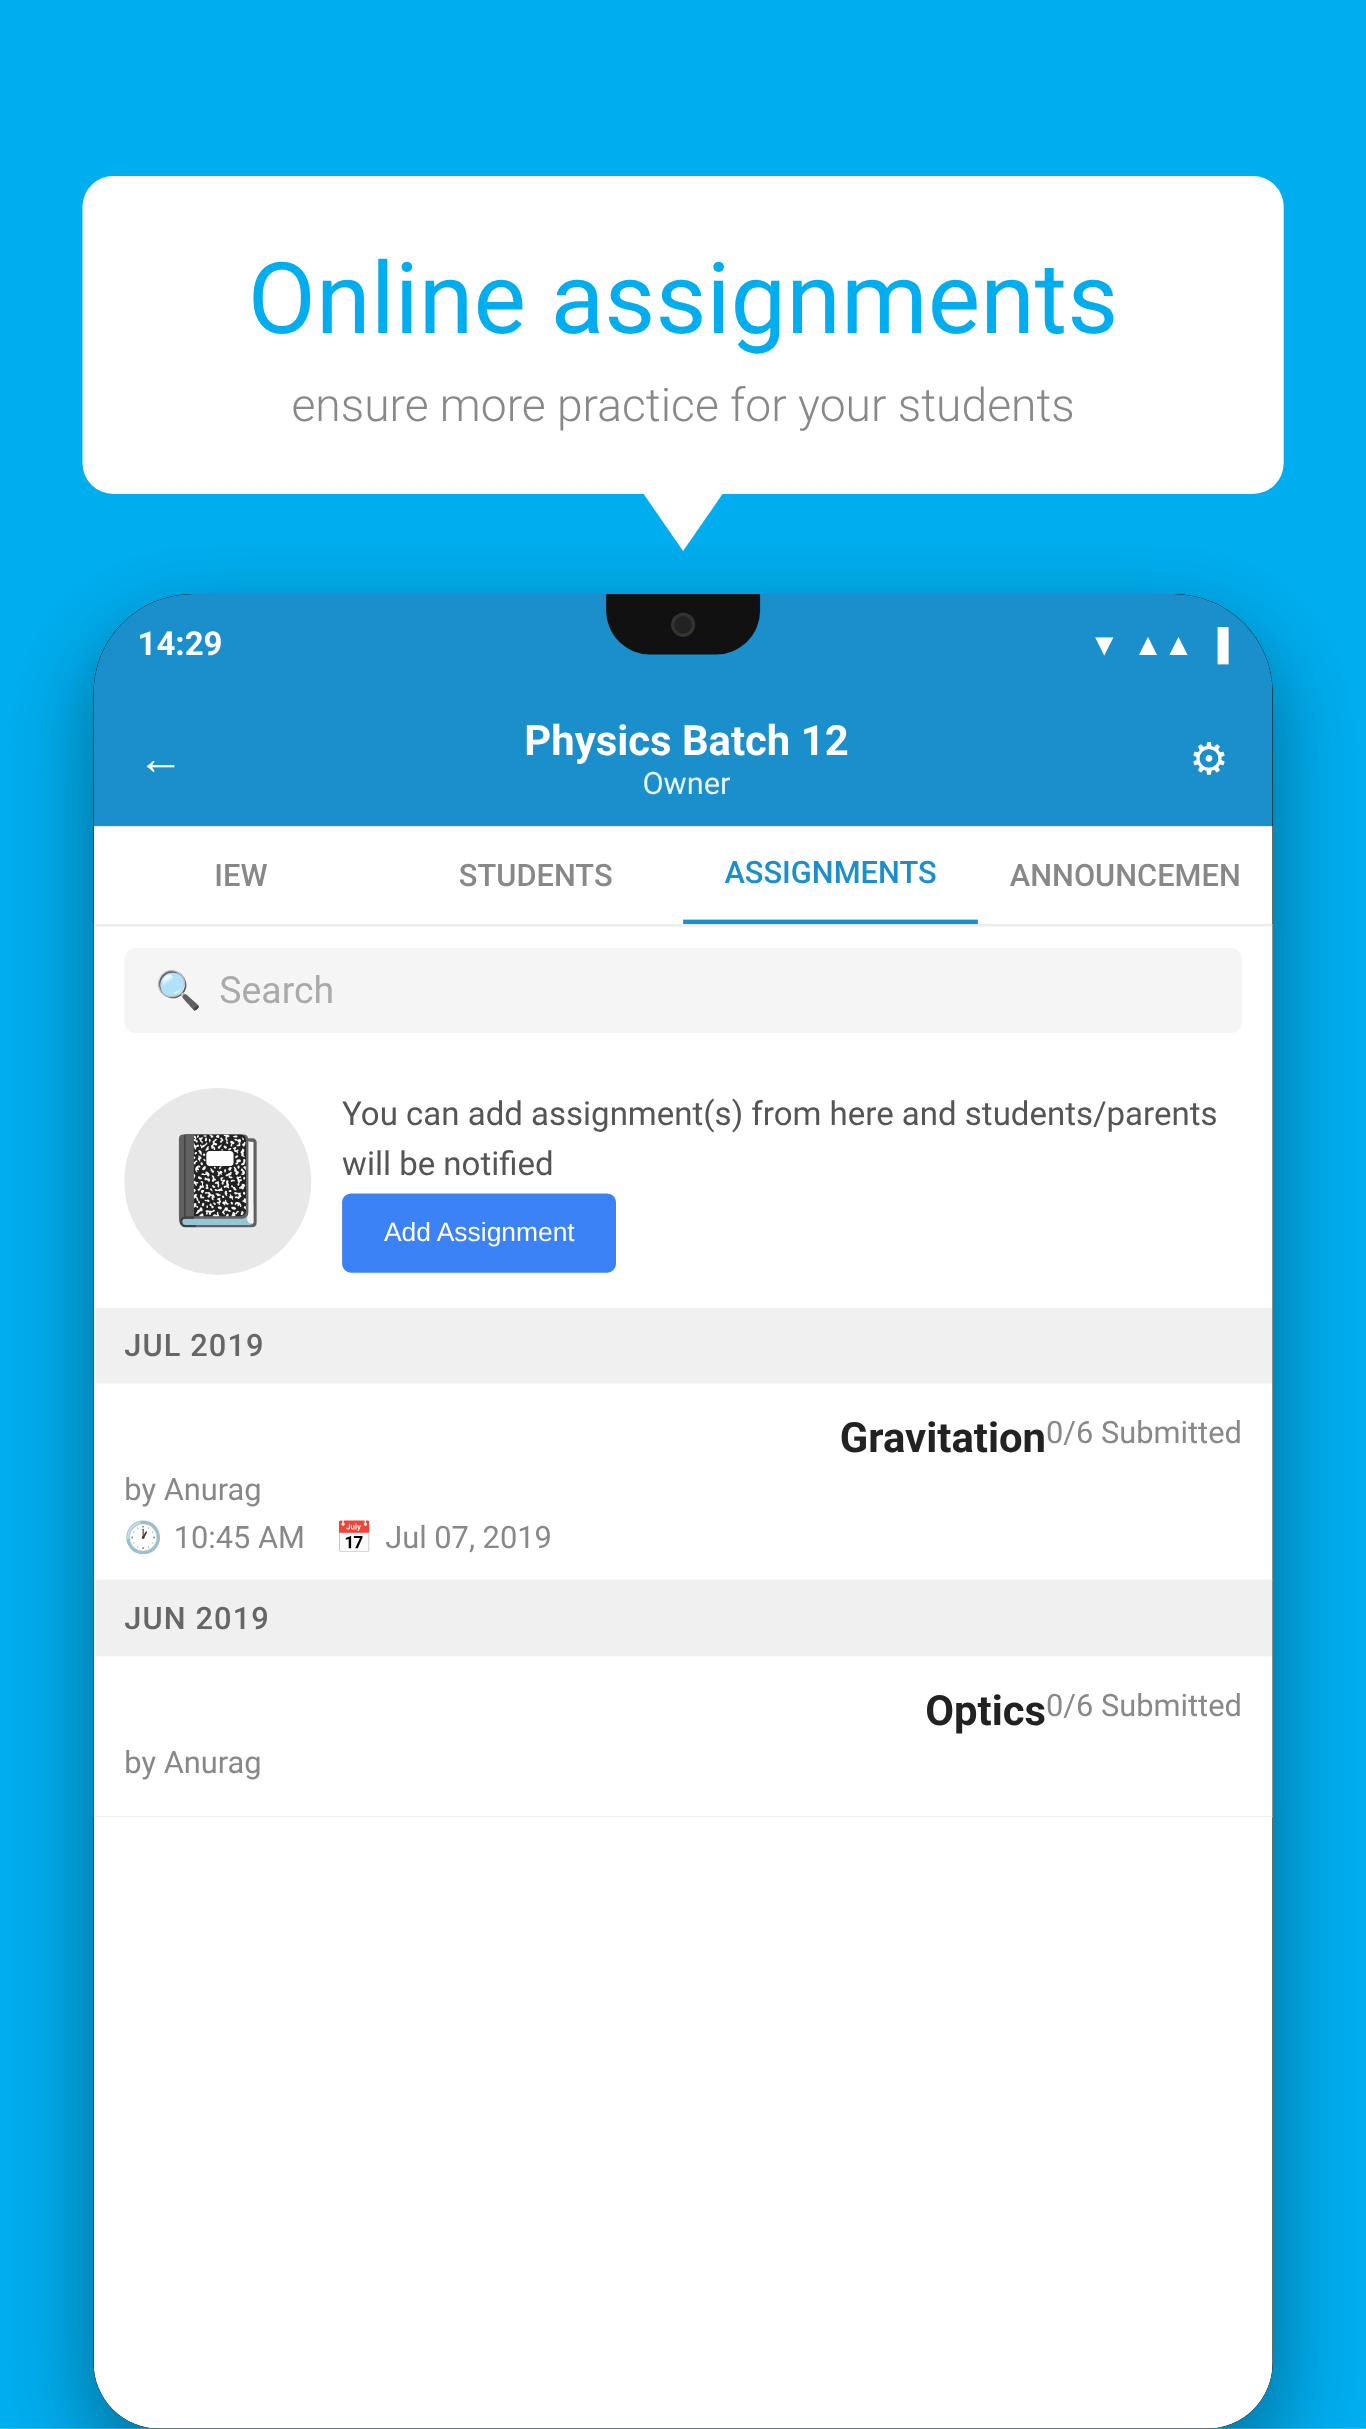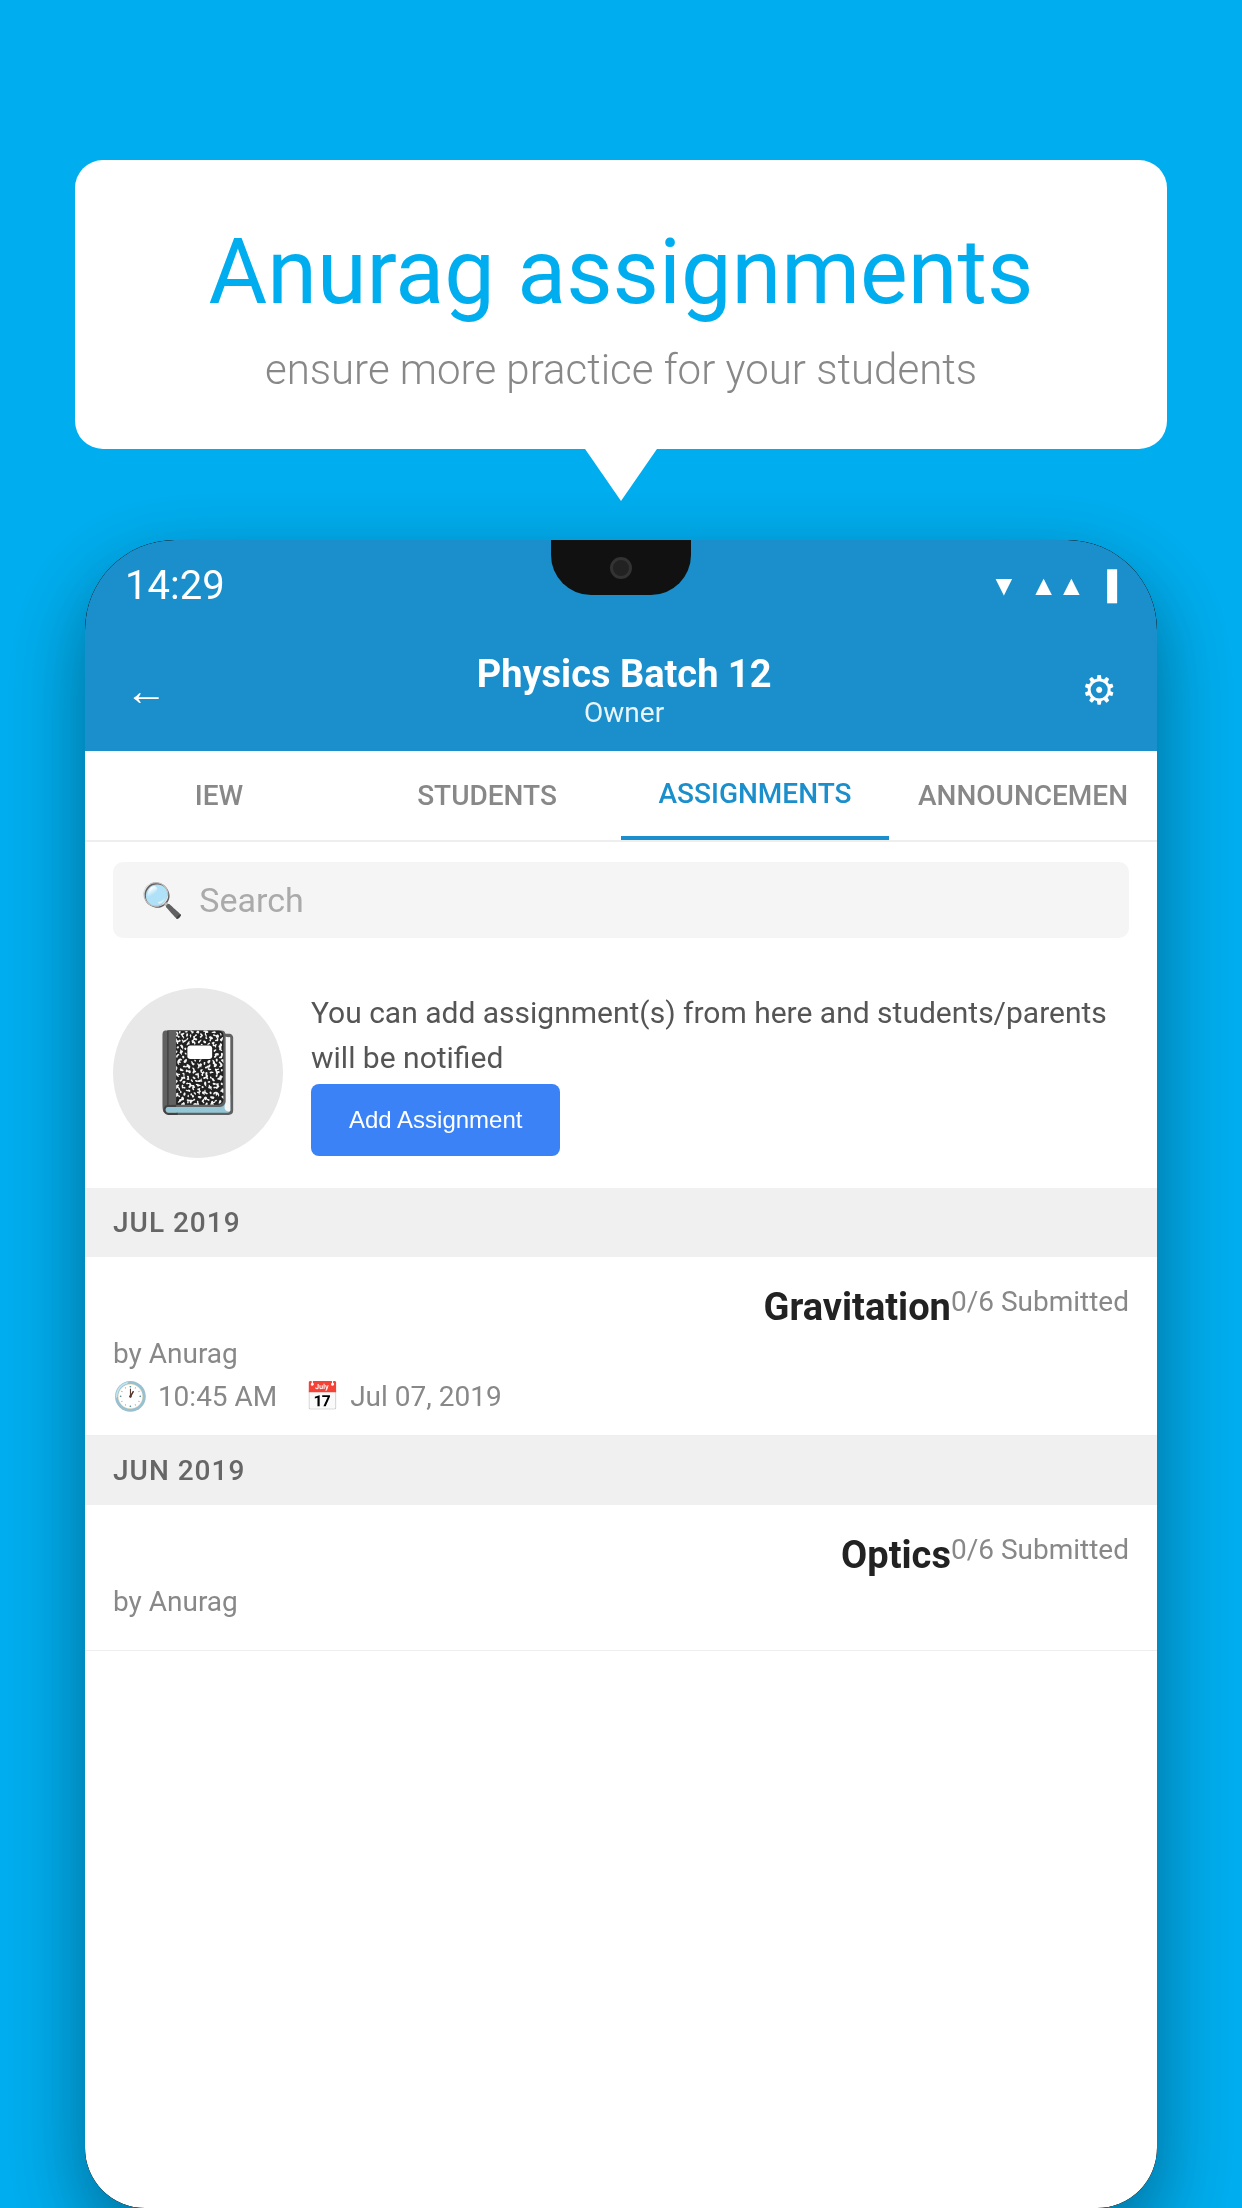--- a/index.html
+++ b/index.html
@@ -75,22 +75,22 @@
       height: 90px;
       position: relative;
       display: flex;
       align-items: center;
       justify-content: space-between;
       padding: 0 40px;
     }
 
     .status-time {
       color: #fff;
-      font-size: 40px;
-      font-weight: 400;
+      font-size: 30px;
+      font-weight: 700;
     }
 
     .status-icons {
       display: flex;
       align-items: center;
       gap: 12px;
     }
 
     .status-icons span {
       color: #fff;
@@ -331,21 +331,21 @@
       background: #fff;
       flex: 1;
       overflow: hidden;
     }
   </style>
 </head>
 <body>
 
 <div class="speech-bubble-container">
   <div class="speech-bubble">
-    <h1 class="bubble-title">Anurag assignments</h1>
+    <h1 class="bubble-title">Online assignments</h1>
     <p class="bubble-subtitle">ensure more practice for your students</p>
   </div>
 </div>
 
 <div class="phone-frame">
 
   <div class="phone-inner">
 
     <div class="phone-top-bar">
       <span class="status-time">14:29</span>

